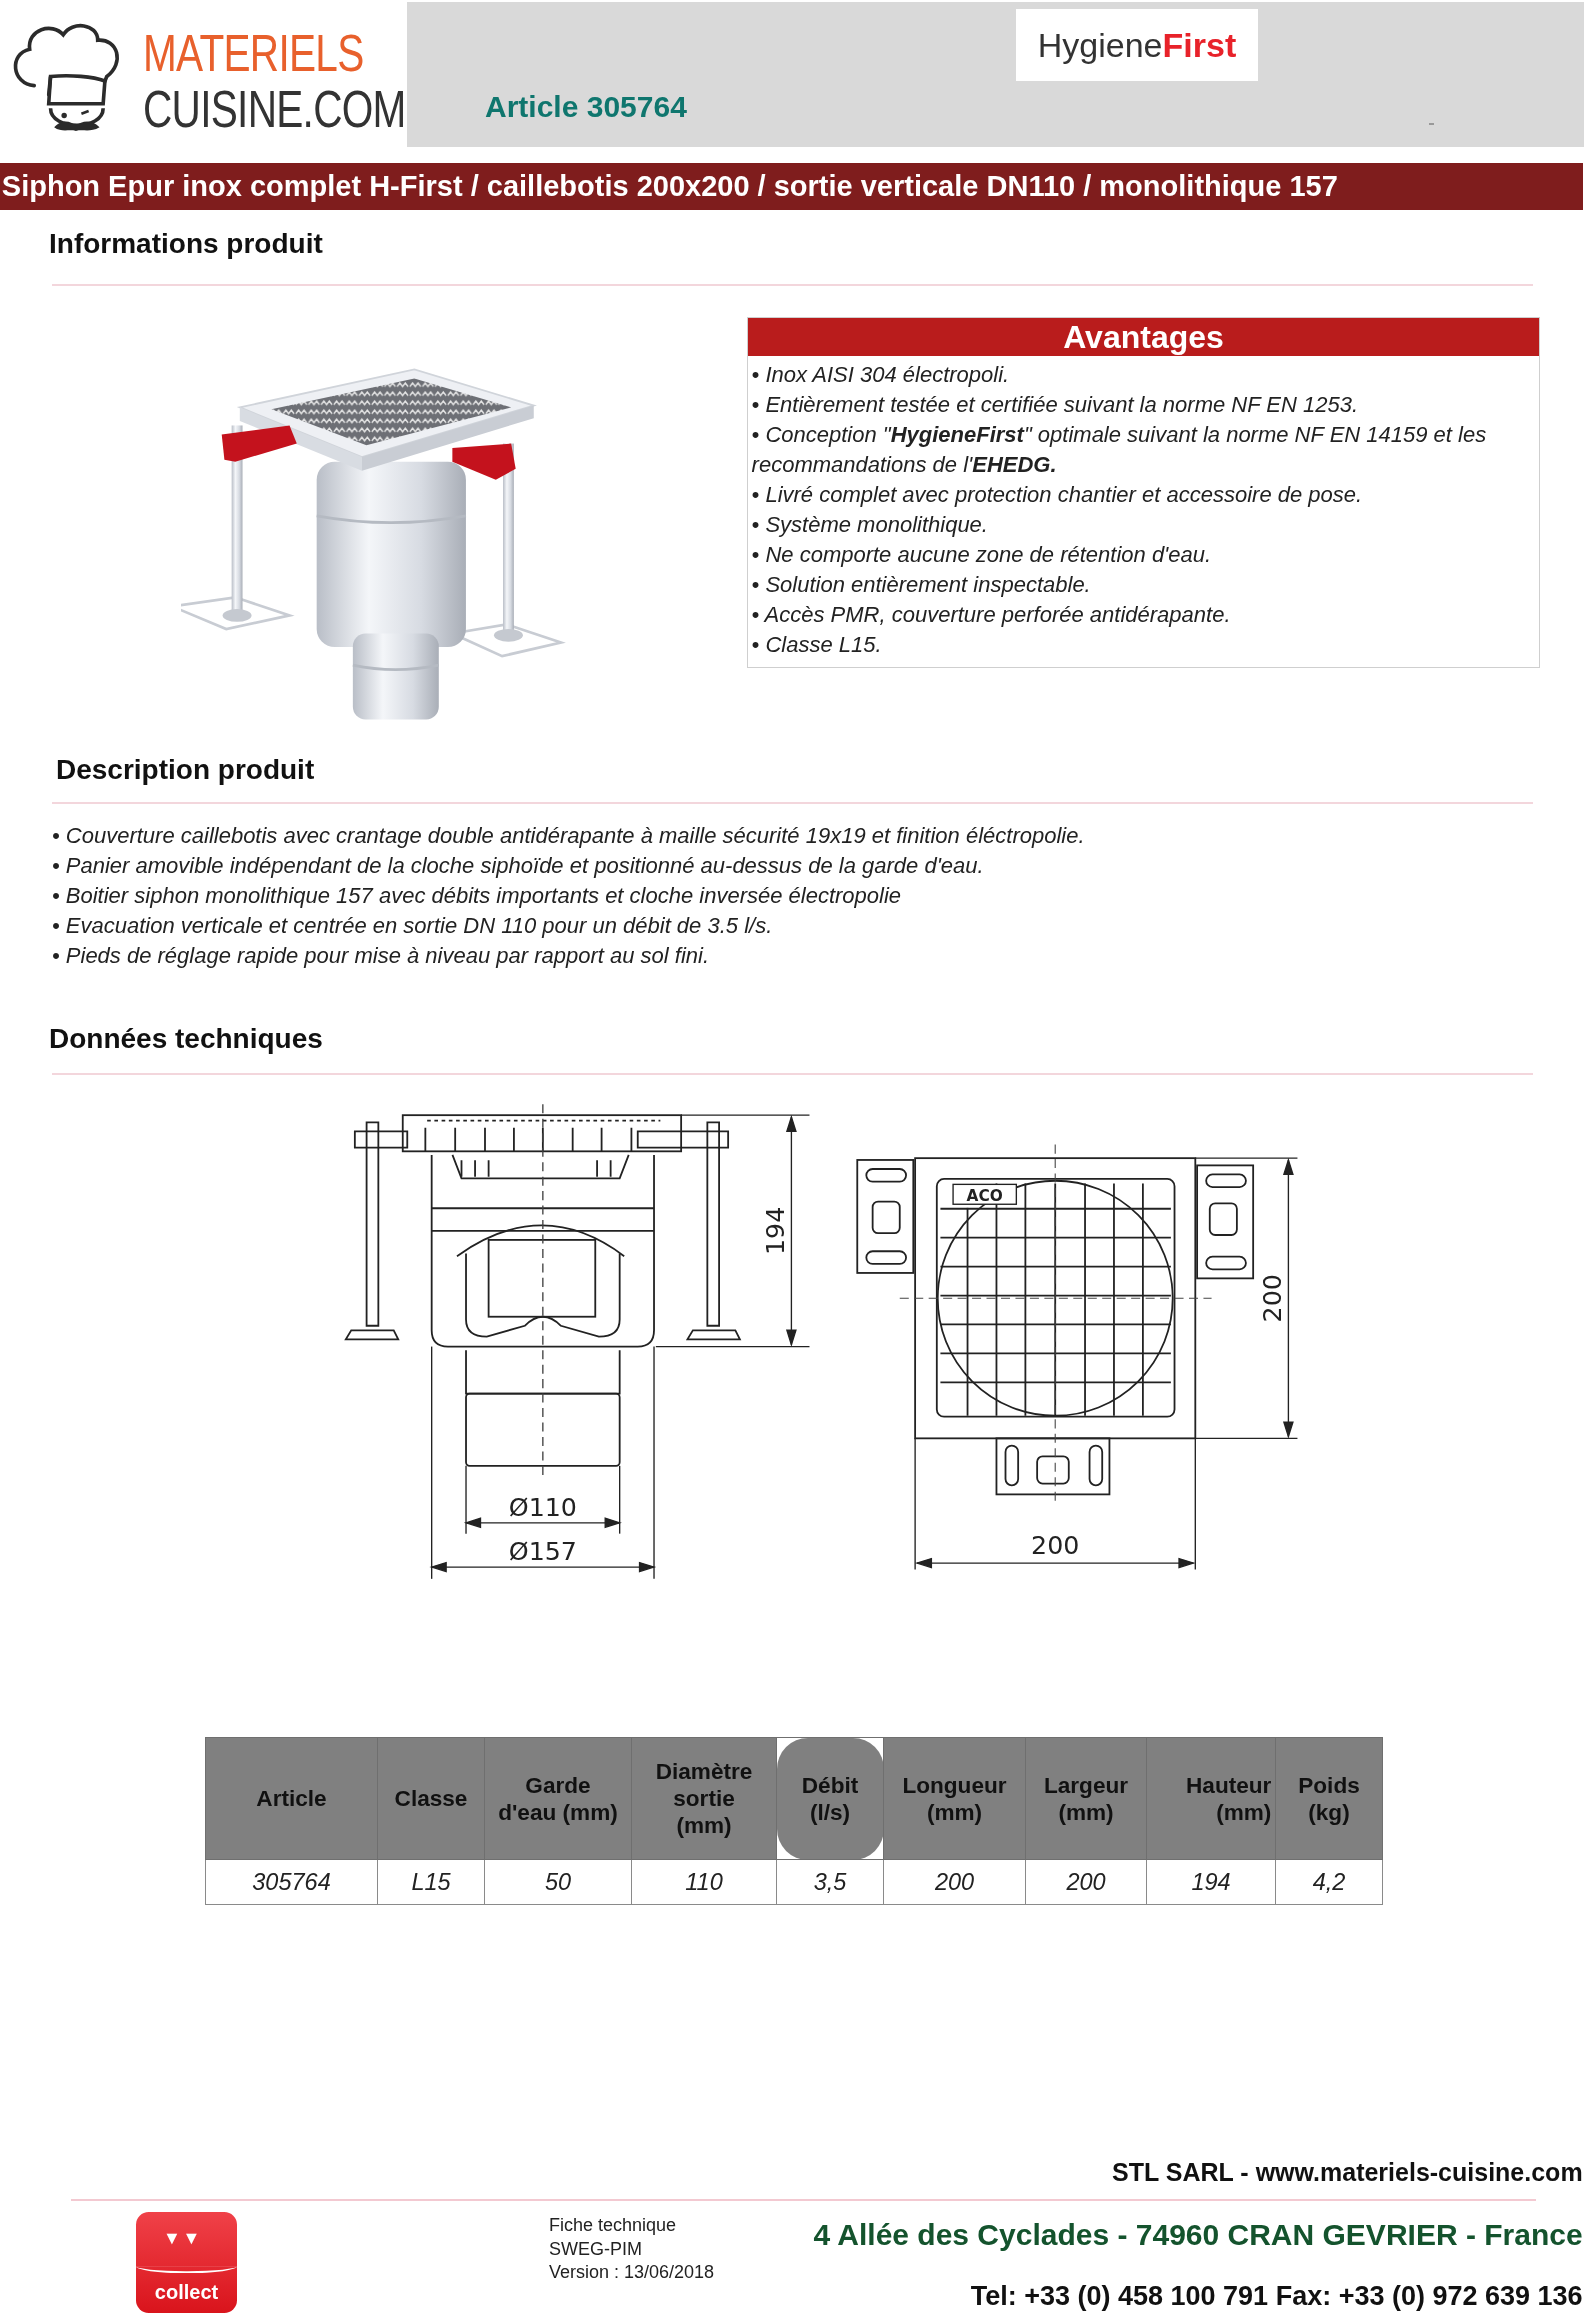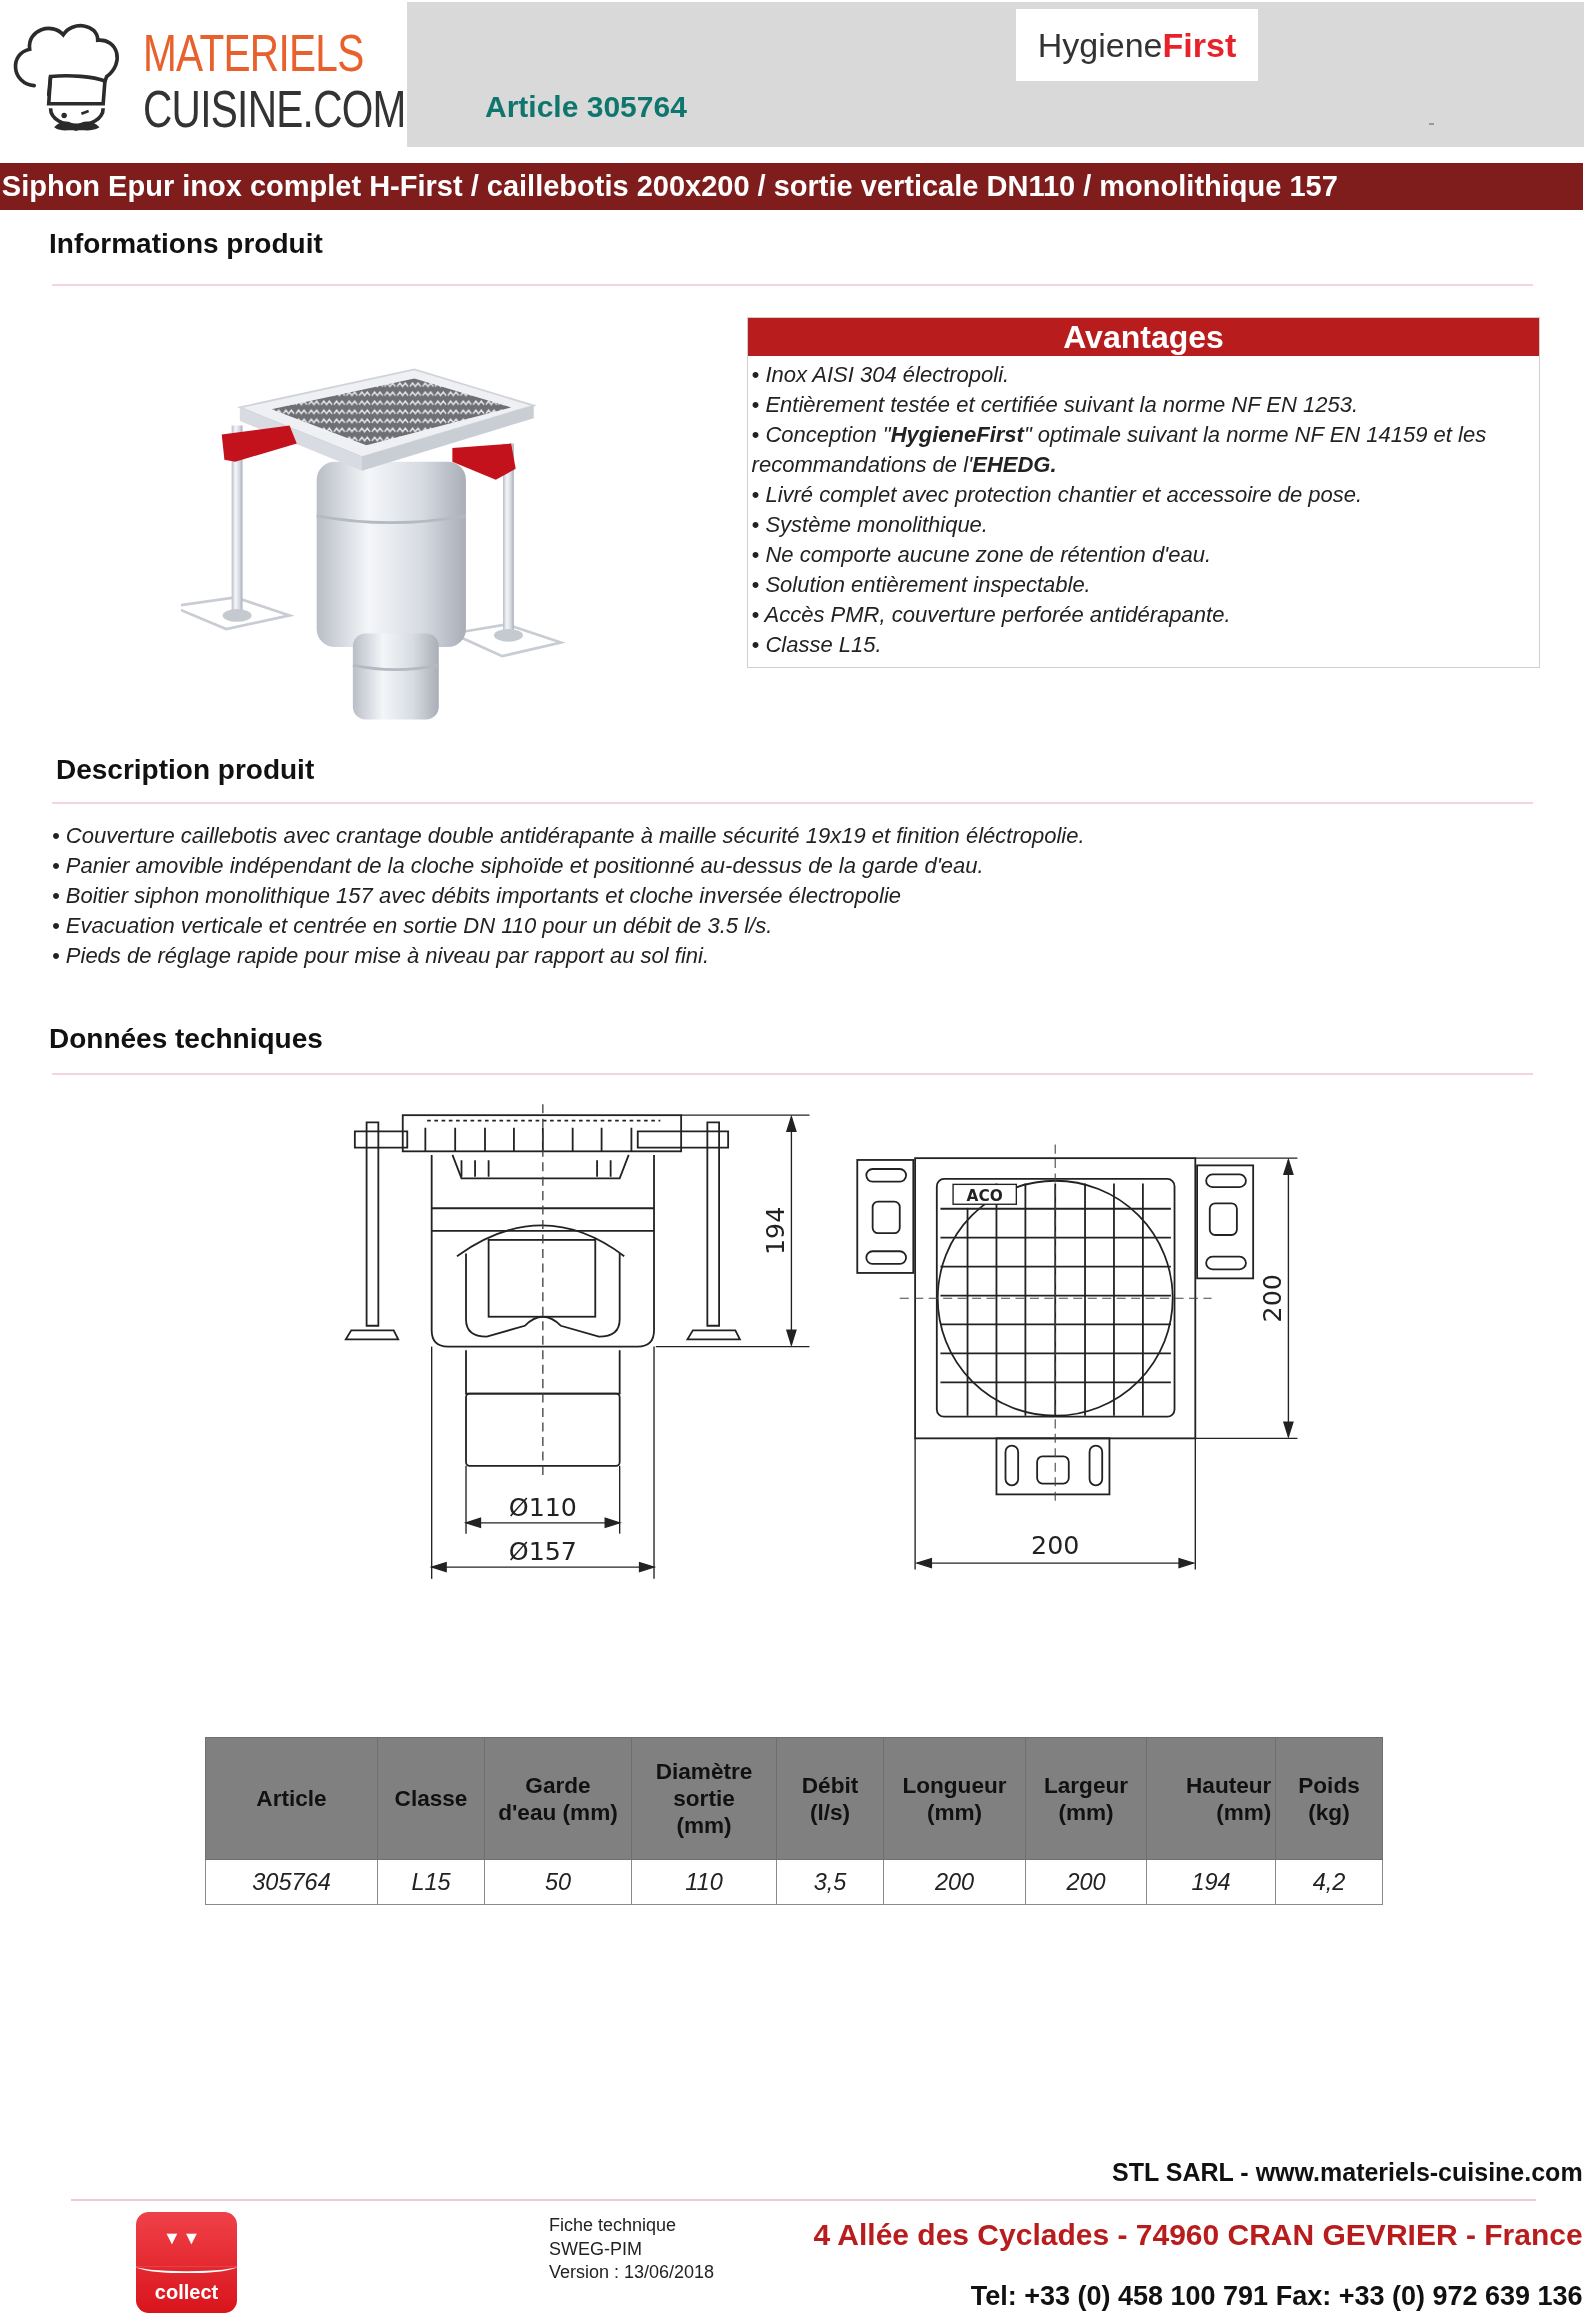--- a/index.html
+++ b/index.html
@@ -48,21 +48,21 @@
     .spec-table td { font-size: 23.5px; font-style: italic; text-align: center; height: 45px; border: 0.9px solid #8a8a8a; color: #222; }
 
     
     .footer-top { position: absolute; right: 5.4px; top: 2158px; font-size: 25px; font-weight: 700; color: #111; }
     .footer-rule { position: absolute; left: 71px; top: 2199px; width: 1465px; height: 1.8px; background: #f3c9d1; }
     .collect { position: absolute; left: 136px; top: 2212px; width: 101px; height: 101px; border-radius: 12.7px; background: linear-gradient(#f04148, #d9141c); }
     .collect .arrows { position: absolute; left: 27px; top: 16.3px; color: #fff; font-size: 18px; letter-spacing: 1.8px; }
     .collect .swoosh { position: absolute; left: 0; top: 54px; width: 101px; height: 7.2px; border-top: 2.7px solid #fff; border-radius: 50% 50% 0 0 / 100% 100% 0 0; transform: scaleY(-1); }
     .collect .lbl { position: absolute; left: 0; width: 101px; top: 69px; text-align: center; color: #fff; font-size: 20px; font-weight: 700; }
     .fiche { position: absolute; left: 549px; top: 2214px; font-size: 18px; line-height: 23.5px; color: #222; }
-    .footer-addr { position: absolute; right: 5.4px; top: 2218px; font-size: 30px; font-weight: 700; color: #b91c1c; }
+    .footer-addr { position: absolute; right: 5.4px; top: 2218px; font-size: 30px; font-weight: 700; color: #14532d; }
     .footer-tel { position: absolute; right: 5.4px; top: 2281px; font-size: 27px; font-weight: 700; color: #111; }
   </style>
 </head>
 <body>
 
 <div class="logo">
   <svg width="127" height="127" viewBox="0 0 140 140">
     <path d="M30 80 C5 78 2 45 25 40 C22 18 50 10 62 24 C72 8 100 12 100 30 C122 28 130 55 110 70 L108 75 C95 70 70 68 48 70 L46 90" fill="none" stroke="#2b2b2b" stroke-width="4" stroke-linecap="round"></path>
     <path d="M48 70 L46 100 L106 100 L108 74" fill="none" stroke="#2b2b2b" stroke-width="4"></path>
     <path d="M48 105 C48 130 106 130 106 105" fill="none" stroke="#2b2b2b" stroke-width="4"></path>
@@ -256,21 +256,21 @@
   <text class="dim-label" x="237" y="458" text-anchor="middle">200</text>
 </svg>
 
 <table class="spec-table">
   <thead>
     <tr>
       <th style="width:172px;"><span>Article</span></th>
       <th style="width:107px;"><span>Classe</span></th>
       <th style="width:147px;"><span>Garde</span><br><span>d'eau (mm)</span></th>
       <th style="width:145px;"><span>Diamètre</span><br><span>sortie</span><br><span>(mm)</span></th>
-      <th style="width:107px;"><span>Débit</span><br><span>(l/s)</span></th>
+      <th style="width:107px;border-radius:31px;"><span>Débit</span><br><span>(l/s)</span></th>
       <th style="width:142px;"><span>Longueur</span><br><span>(mm)</span></th>
       <th style="width:121px;"><span>Largeur</span><br><span>(mm)</span></th>
       <th style="width:129px;text-align:right;"><span>Hauteur</span><br><span>(mm)</span></th>
       <th style="width:107px;"><span>Poids</span><br><span>(kg)</span></th>
     </tr>
   </thead>
   <tbody>
     <tr>
       <td>305764</td>
       <td>L15</td>

